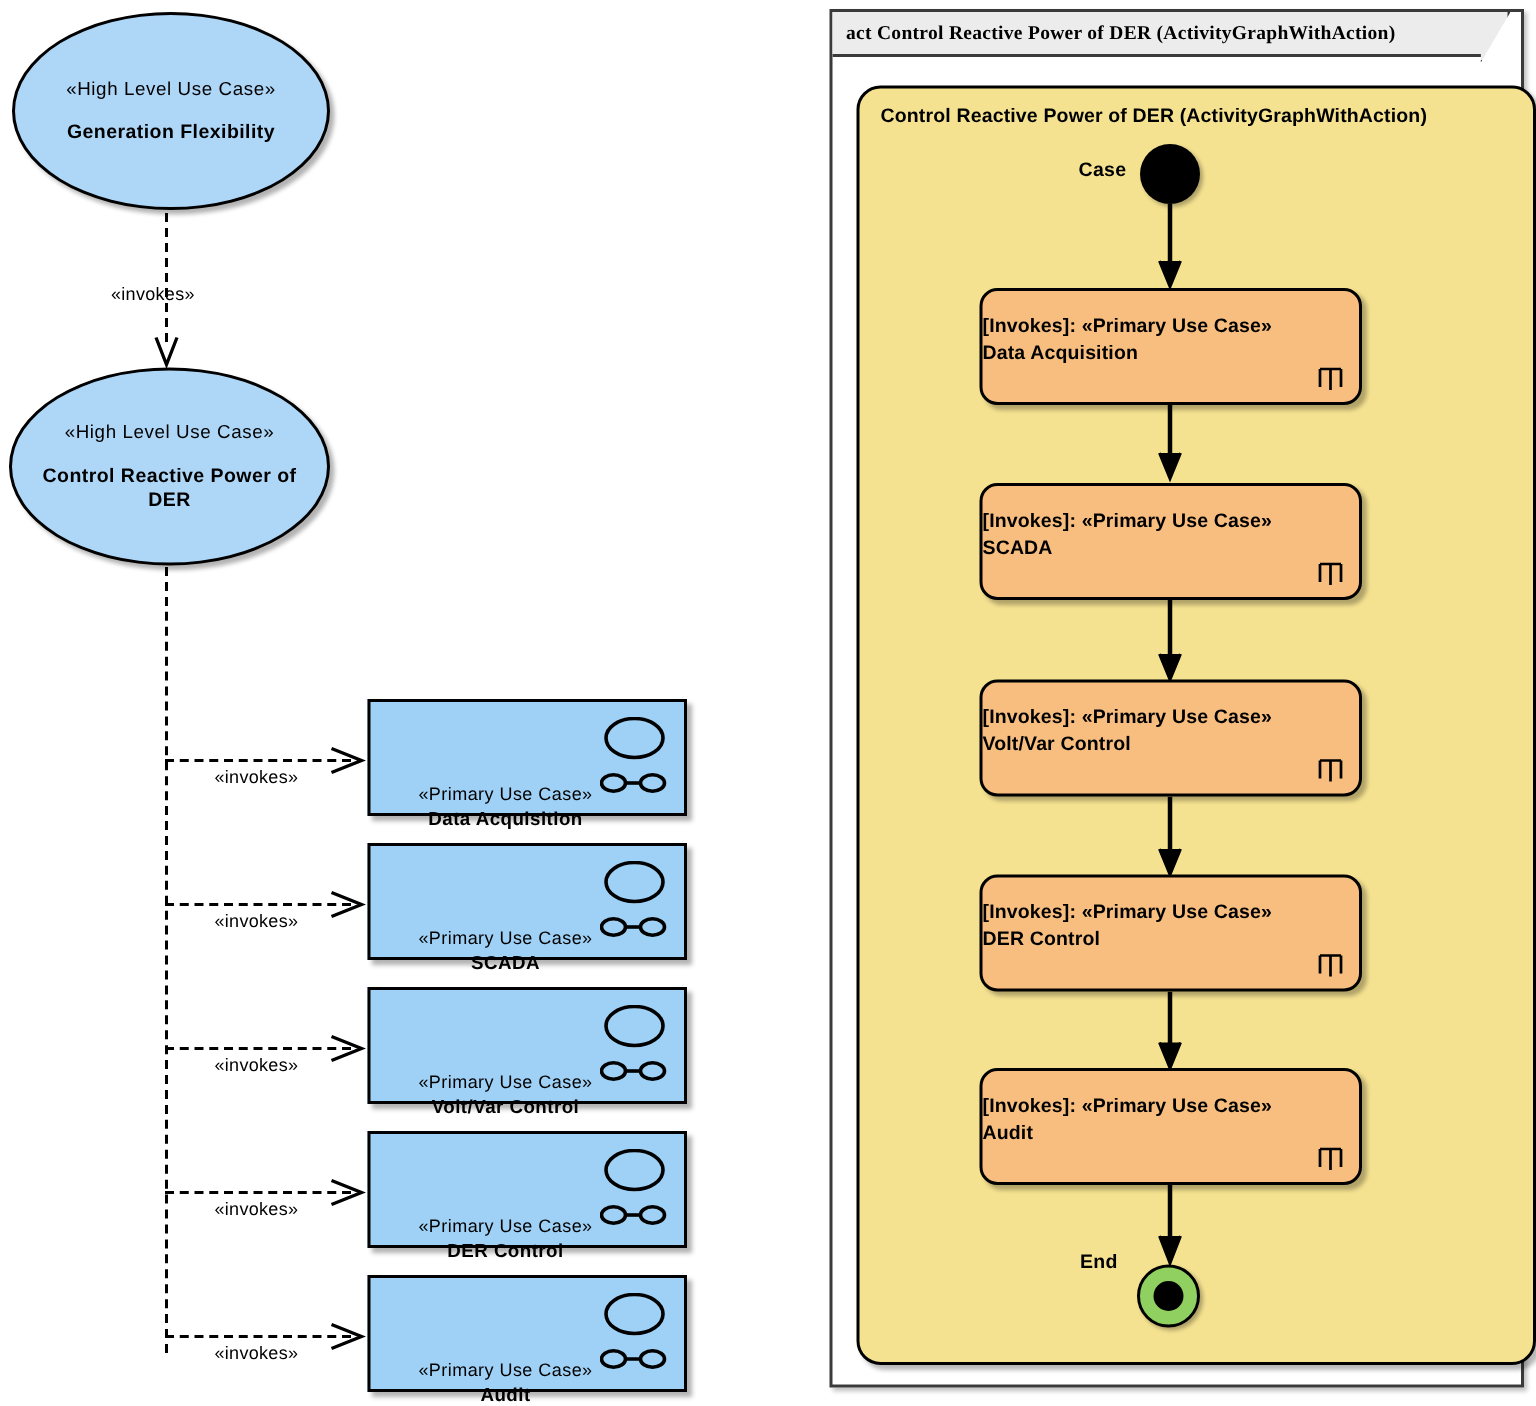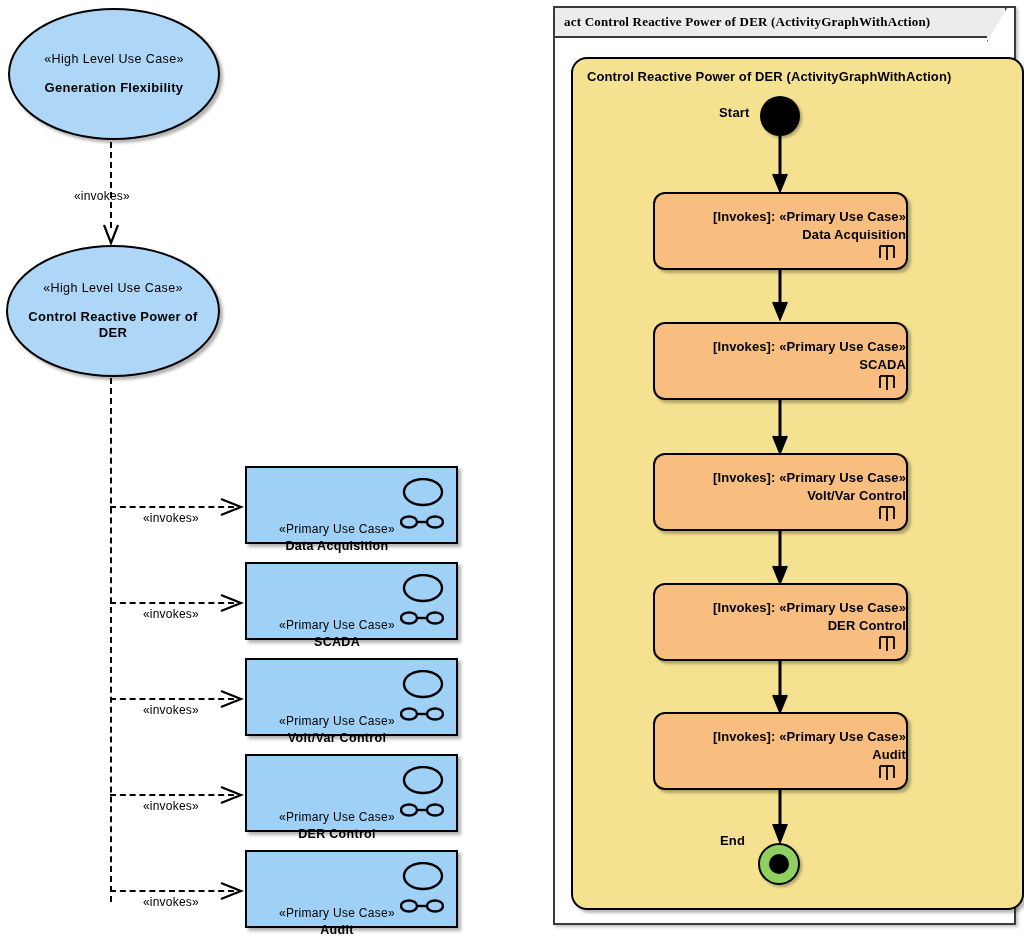--- a/index.html
+++ b/index.html
@@ -94,21 +94,21 @@
 
   .action{
     position:absolute;
     background:#f8be7f;
     border:2.5px solid #000;
     border-radius:12px;
     box-sizing:border-box;
     box-shadow:3px 3px 3px rgba(0,0,0,.28);
   }
   .action .atxt{
-    position:absolute;left:0;right:0;top:14px;text-align:right;line-height:1.35;padding-left:33px;
+    position:absolute;left:0;right:0;top:14px;text-align:left;line-height:1.35;
   }
   .action .l1{font-size:13px;font-weight:bold;display:block;letter-spacing:.1px;}
   .action .l2{font-size:13px;font-weight:bold;display:block;letter-spacing:.1px;}
   .action .rake{position:absolute;right:9px;bottom:7px;width:20px;height:20px;}
 
   .start-node{
     position:absolute;border-radius:50%;background:#000;
     box-shadow:2px 2px 3px rgba(0,0,0,.3);
   }
   .end-node{
@@ -257,21 +257,21 @@
     <div class="frame-tab" style="width:434px;font-family:Liberation Serif, serif;">
       <span>act Control Reactive Power of DER (ActivityGraphWithAction)</span>
     </div>
     <div class="frame-tab-clip" style="left:432px;"></div>
   </div>
 
   <div class="act-region" style="left:571px;top:57px;width:453px;height:853px;">
     <div class="title">Control Reactive Power of DER (ActivityGraphWithAction)</div>
   </div>
 
-  <div class="node-lbl" style="left:719px;top:105px;">Start</div>
+  <div class="node-lbl" style="left:719px;top:105px;">Case</div>
   <div class="start-node" style="left:760px;top:96px;width:40px;height:40px;"></div>
 
   <svg class="flow" style="left:770px;top:136px;" width="22" height="58" viewBox="0 0 22 58">
     <line x1="10" y1="0" x2="10" y2="48" stroke="#000" stroke-width="3"></line>
     <path d="M3 38 L10 55 L17 38" fill="#000" stroke="#000" stroke-width="2"></path>
   </svg>
 
   <div class="action" style="left:653px;top:192px;width:255px;height:78px;">
     <div class="atxt">
       <span class="l1">[Invokes]: «Primary Use Case»</span>

